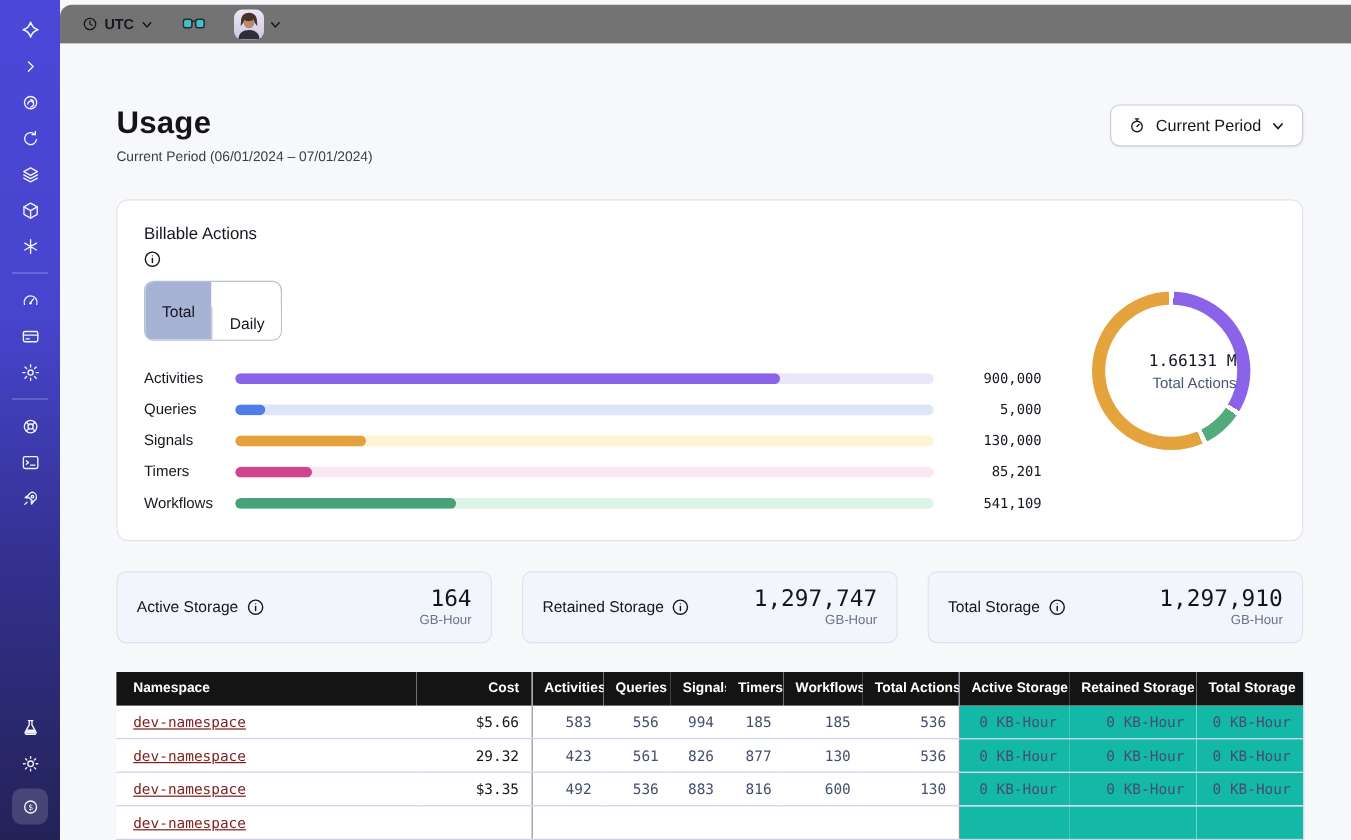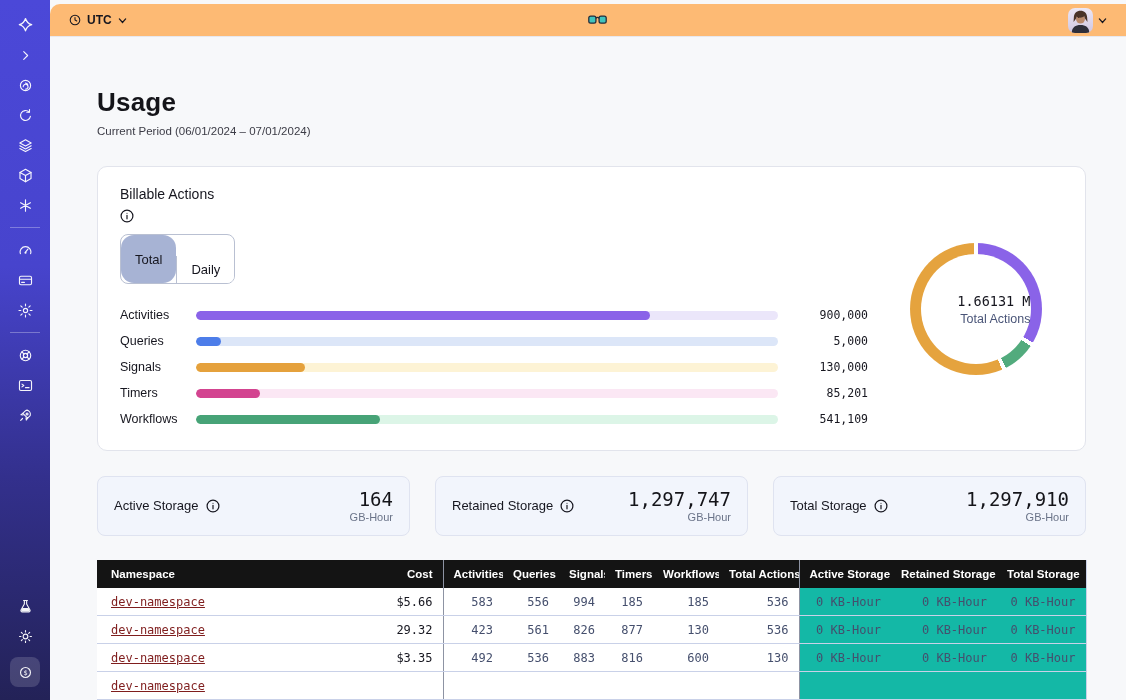--- a/index.html
+++ b/index.html
@@ -22,22 +22,22 @@
   .side-icon svg { width:17px; height:17px; stroke:#fff; fill:none; stroke-width:1.6;
     stroke-linecap:round; stroke-linejoin:round; }
   .side-logo svg { width:19px; height:19px; }
   .side-div { width:30px; height:1px; background:rgba(255,255,255,.3); margin:7px 0; }
   .side-bottom { margin-top:auto; display:flex; flex-direction:column; align-items:center; }
   .side-active { background:rgba(255,255,255,.16); border-radius:8px; width:30px; height:30px; margin-top:6px; }
 
   
   .main { margin-left:50px; height:700px; position:relative; }
   .topbar {
-    margin-top:4px; height:33px; background:#fdba74; border-bottom:1px solid #e7e8ee;
-    border-top-left-radius:10px; display:flex; align-items:center; justify-content:space-between;
+    margin-top:4px; height:33px; background:#737373; border-bottom:1px solid #e7e8ee;
+    border-top-left-radius:10px; display:flex; align-items:center; justify-content:flex-start;
     gap:24px; padding:0 18px;
   }
   .tz { display:flex; align-items:center; gap:5px; cursor:pointer; font-size:12px; font-weight:600; color:#16161f; }
   .tz svg, .chev svg { display:block; }
   .glasses { cursor:pointer; display:flex; }
   .avatar-wrap { display:flex; align-items:center; gap:4px; cursor:pointer; }
   .avatar { width:25px; height:25px; border-radius:7px; overflow:hidden; background:linear-gradient(#ece7f5,#cfc6e2); }
 
   .content { padding:0 40px 0 47px; }
 
@@ -60,21 +60,21 @@
   
   .card {
     margin-top:29px; background:#fff; border:1px solid #e2e4ec; border-radius:10px;
     padding:19px 22px 18px; display:flex; gap:20px;
   }
   .card-left { flex:1; min-width:0; }
   .card-title { font-size:14px; font-weight:400; display:flex; align-items:flex-start; gap:7px;flex-direction:column; }
   .seg { display:inline-flex; margin-top:11px; border:1px solid #b9c0d2; border-radius:8px; overflow:hidden; }
   .seg-btn { padding:6px 14px; font-size:13px; background:#fff; cursor:pointer; border:none;
     font-family:inherit; color:#16161f; }
-  .seg-btn.sel { background:#a7b3d4; font-weight:500;border-radius:13px; }
+  .seg-btn.sel { background:#a7b3d4; font-weight:500; }
   .seg-btn + .seg-btn { border-left:1px solid #b9c0d2;margin-top:21px; }
 
   .bars { margin-top:18px; }
   .bar-row { display:flex; align-items:center; height:26px; }
   .bar-label { width:76px; flex:none; font-size:12.5px; color:#16161f; }
   .bar-track { flex:1; height:9px; border-radius:5px; overflow:hidden; }
   .bar-fill { height:9px; border-radius:5px; }
   .bar-value { width:80px; flex:none; text-align:right; font-size:11.5px; margin-left:10px; color:#16161f; }
 
   .donut-col { width:175px; flex:none; display:flex; align-items:center; justify-content:center; }
@@ -248,20 +248,30 @@
     </div>
   </div>
 
   <div class="content">
 
     <div class="title-row">
       <div>
         <h1>Usage</h1>
         <div class="subtitle">Current Period (06/01/2024 – 07/01/2024)</div>
       </div>
+      <button class="period-btn">
+        <svg width="15" height="15" viewBox="0 0 24 24" fill="none" stroke="#16161f" stroke-width="1.8" stroke-linecap="round">
+            <circle cx="12" cy="13.5" r="7"></circle>
+            <path d="M9.8 3.2h4.4M12 3.2v3.2M12 13.5l2.9-2.9"></path>
+          </svg>
+        <span>Current Period</span>
+        <svg width="12" height="12" viewBox="0 0 14 14" fill="none" stroke="#16161f" stroke-width="1.6" stroke-linecap="round">
+            <path d="M3 5 7 9.5 11 5"></path>
+          </svg>
+      </button>
     </div>
 
 
     <div class="card">
       <div class="card-left">
         <div class="card-title">
           <span>Billable Actions</span>
           <span class="info-i">
             <svg width="14" height="14" viewBox="0 0 14 14" fill="none" stroke="currentColor" stroke-width="1.2" stroke-linecap="round">
                 <circle cx="7" cy="7" r="5.9"></circle>

